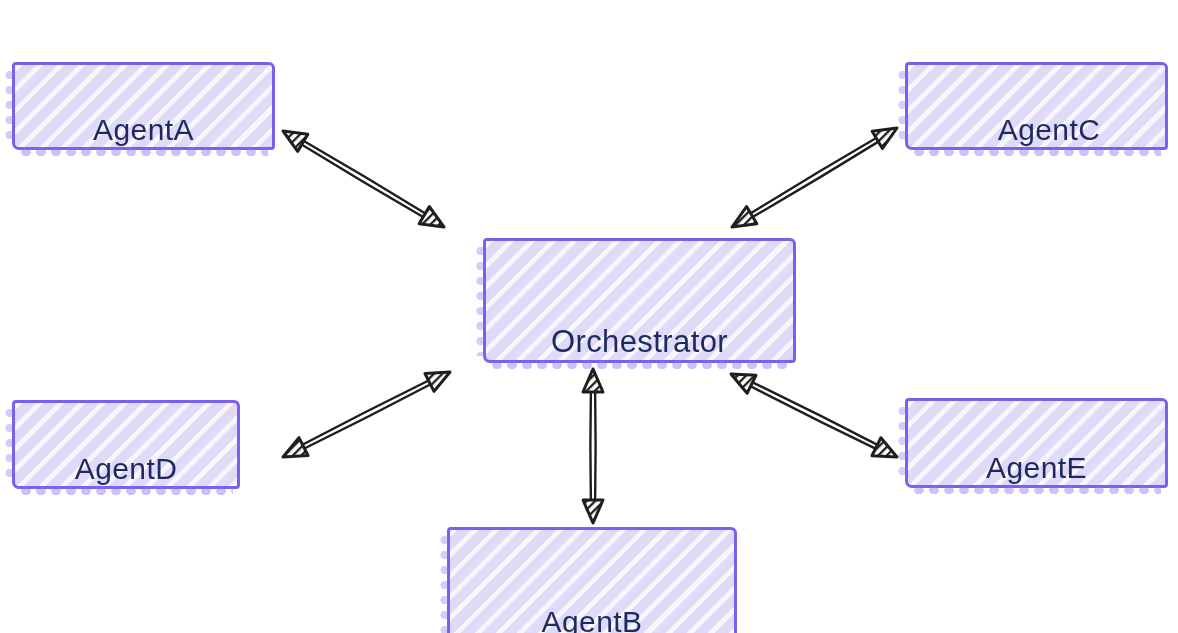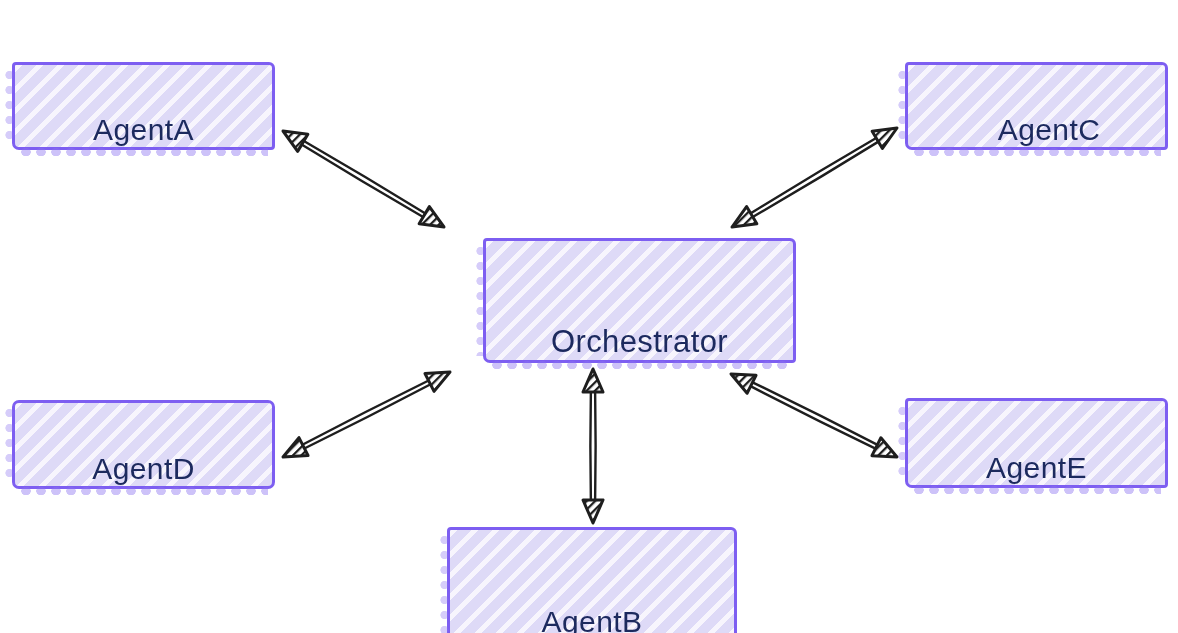--- a/index.html
+++ b/index.html
@@ -123,21 +123,21 @@
   </div>
 
   <div class="node" style="left:905px; top:62px; width:263px; height:88px;padding-left:25px;">
     <span class="label">AgentC</span>
   </div>
 
   <div class="node node-orchestrator" style="left:437px; top:238px; width:313px; height:125px;">
     <span class="label">Orchestrator</span>
   </div>
 
-  <div class="node" style="left:12px; top:400px; width:263px; height:89px;border-radius:7px;">
+  <div class="node" style="left:12px; top:400px; width:228px; height:89px;">
     <span class="label">AgentD</span>
   </div>
 
   <div class="node" style="left:905px; top:398px; width:263px; height:90px;">
     <span class="label">AgentE</span>
   </div>
 
   <div class="node" style="left:447px; top:527px; width:290px; height:115px;">
     <span class="label">AgentB</span>
   </div>

